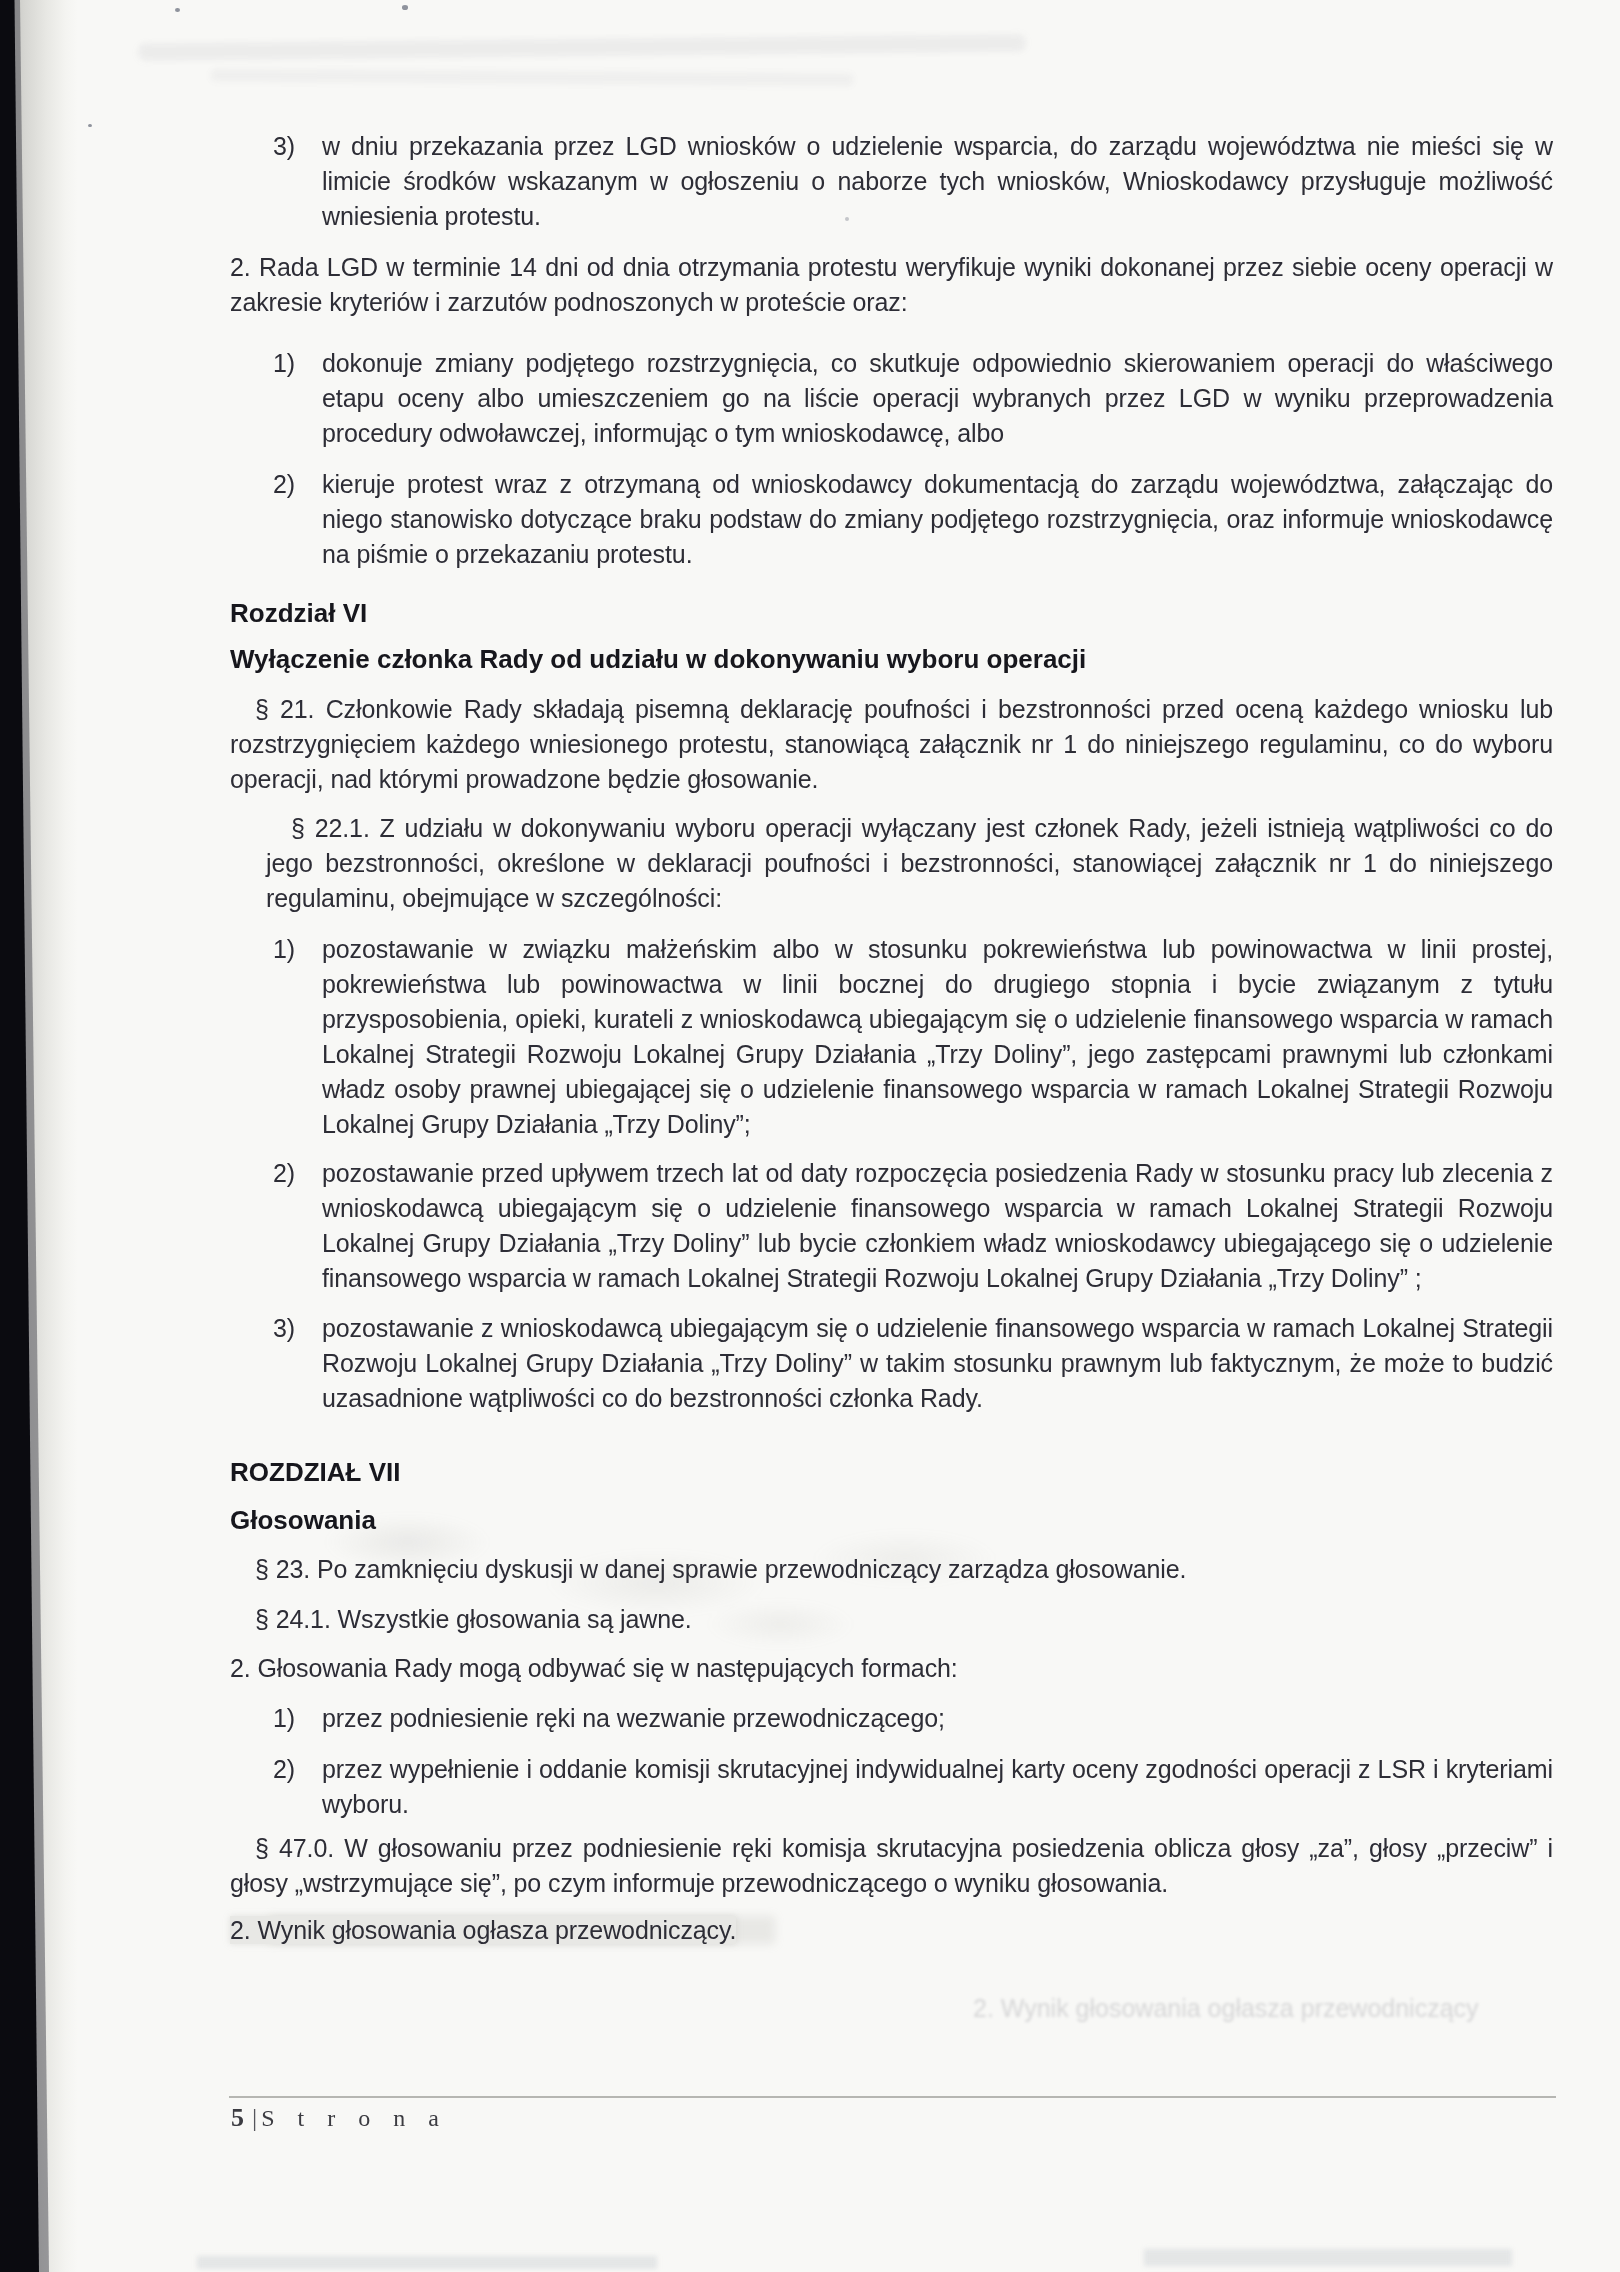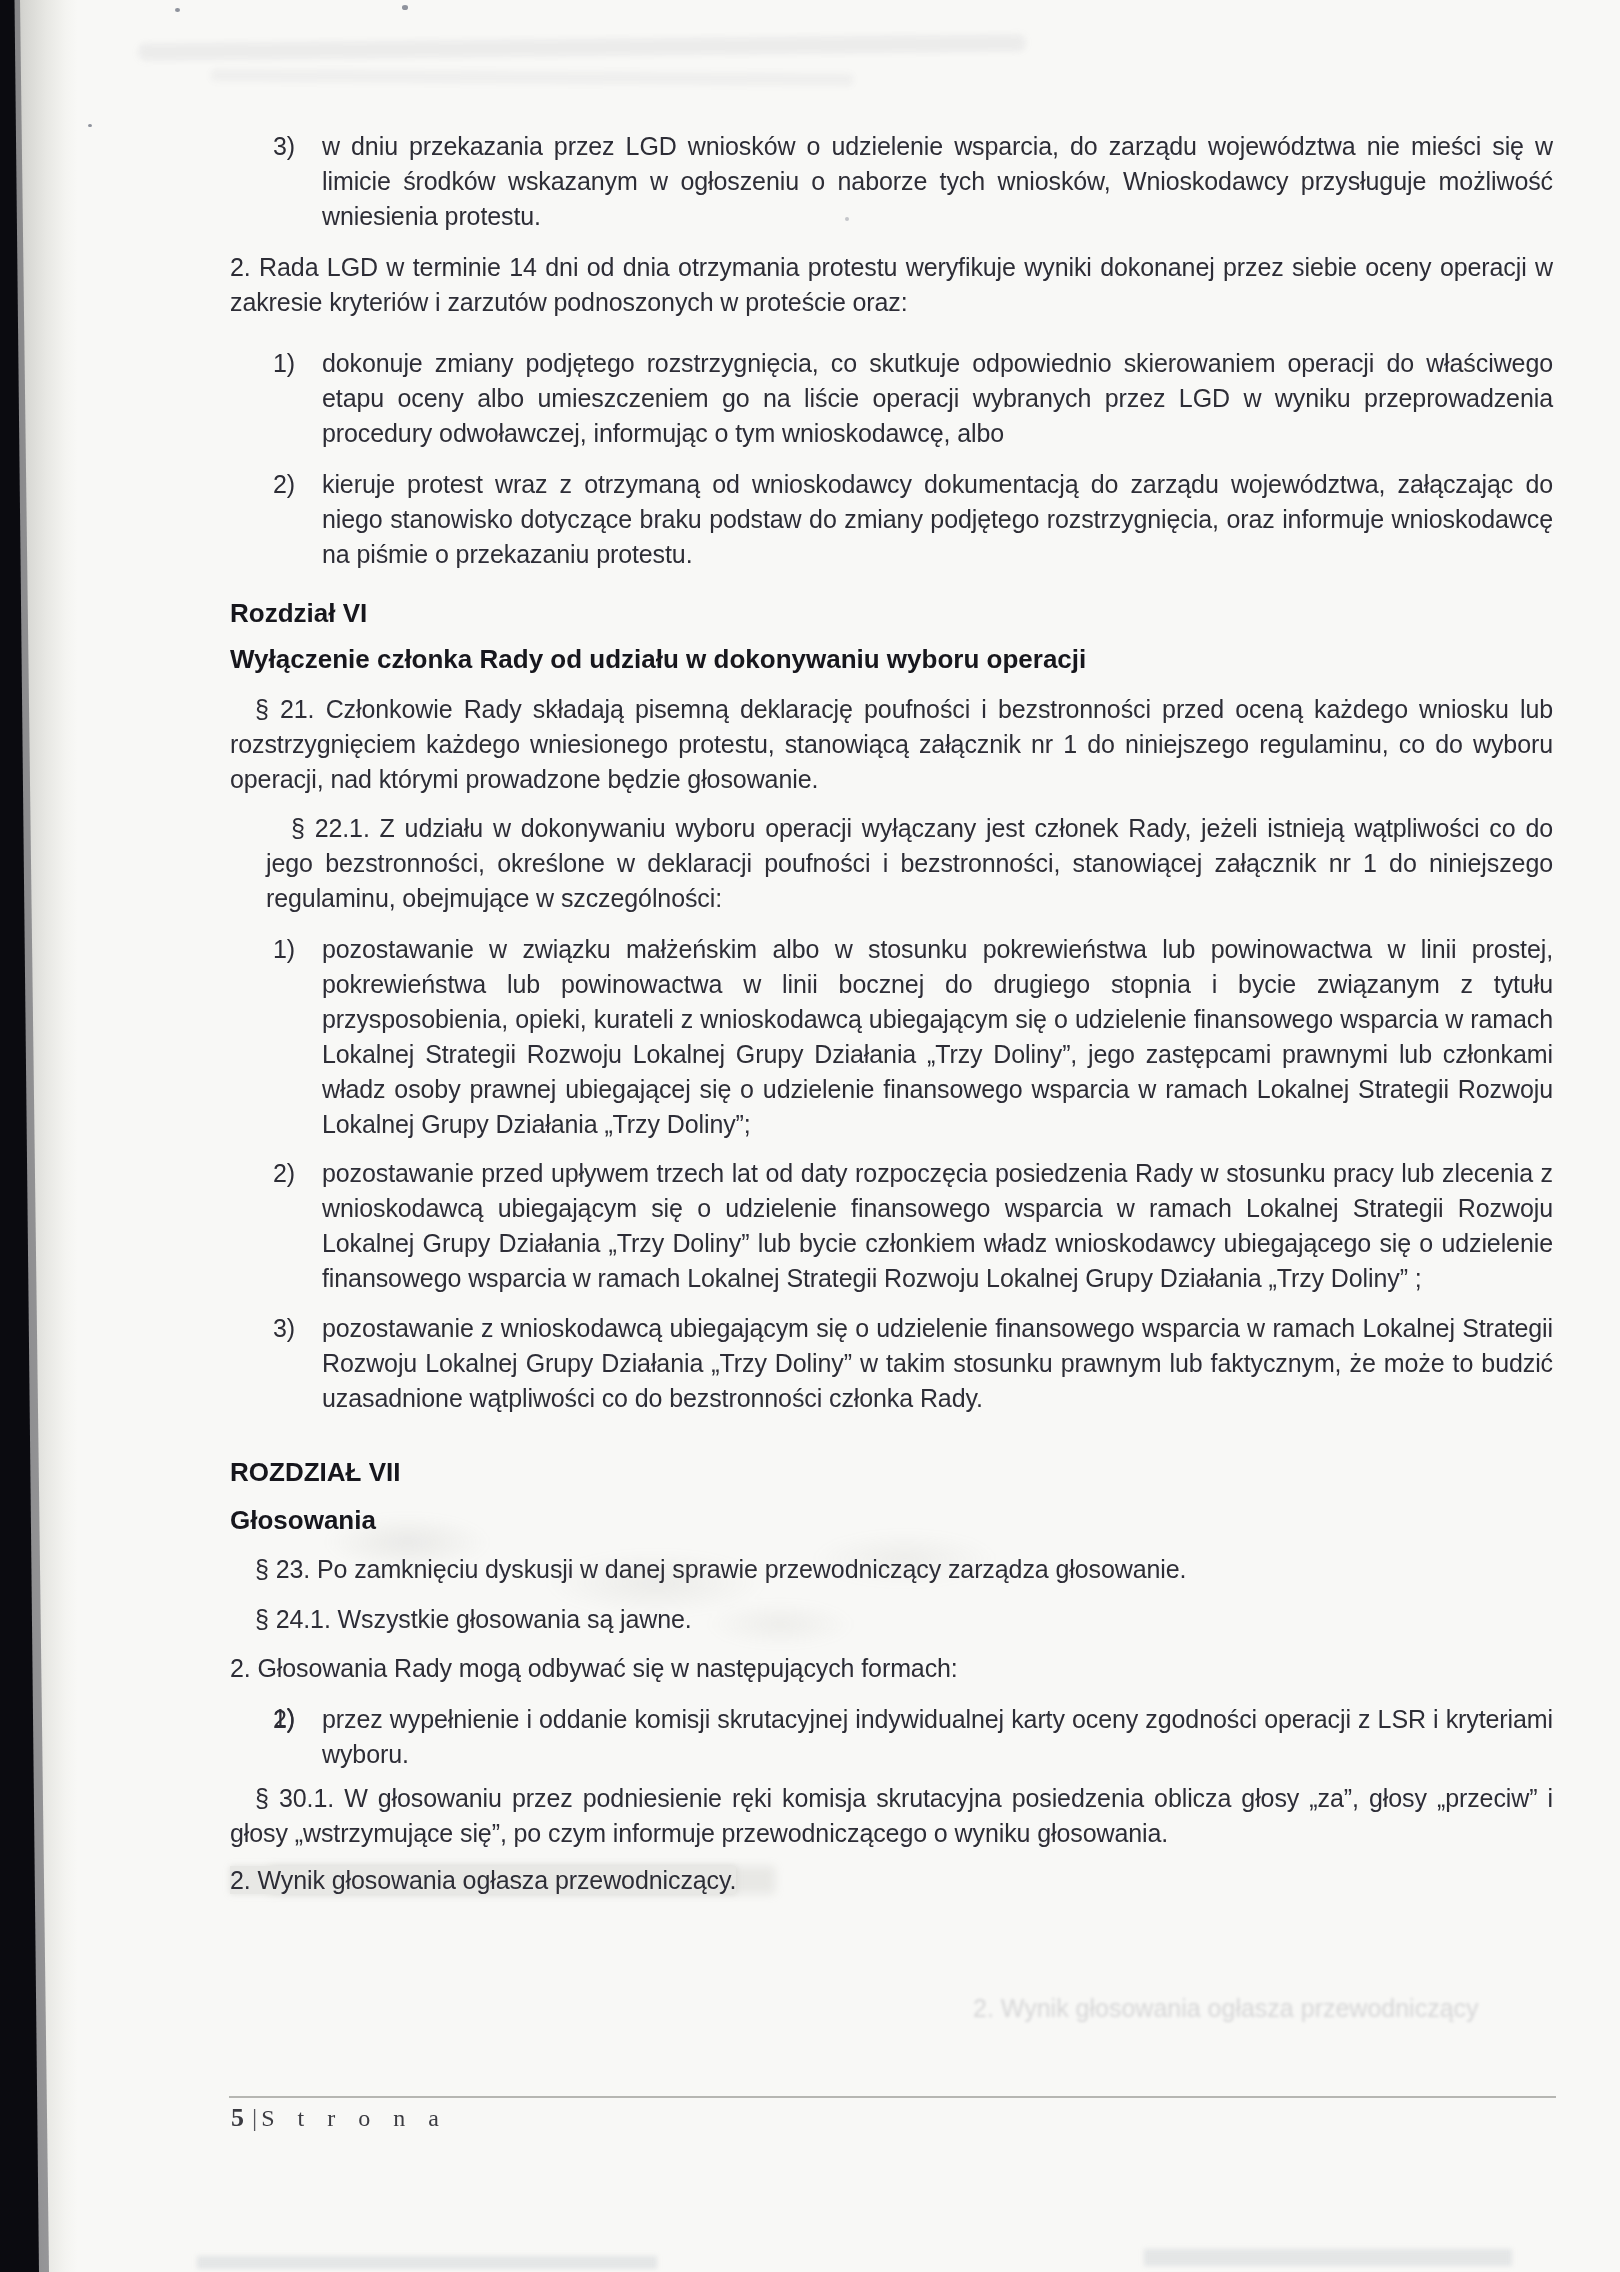--- a/index.html
+++ b/index.html
@@ -157,28 +157,29 @@
 
     <h2 class="ch7-title">ROZDZIAŁ VII</h2>
     <h3 class="ch7-sub">Głosowania</h3>
 
     <p class="p-indent">§ 23. Po zamknięciu dyskusji w danej sprawie przewodniczący zarządza głosowanie.</p>
     <p class="p-indent">§ 24.1. Wszystkie głosowania są jawne.</p>
     <p>2. Głosowania Rady mogą odbywać się w następujących formach:</p>
 
     <div class="li">
       <span class="num">1)</span>
+      <span>przez podniesienie ręki na wezwanie przewodniczącego;</span>
     </div>
 
     <div class="li g2">
       <span class="num">2)</span>
       <span>przez wypełnienie i oddanie komisji skrutacyjnej indywidualnej karty oceny zgodności operacji z LSR i kryteriami wyboru.</span>
     </div>
 
-    <p class="p-indent p25">§ 30.1. W głosowaniu przez podniesienie ręki komisja skrutacyjna posiedzenia oblicza głosy „za”, głosy „przeciw” i głosy „wstrzymujące się”, po czym informuje przewodniczącego o wyniku głosowania.</p>
+    <p class="p-indent p25">§ 47.0. W głosowaniu przez podniesienie ręki komisja skrutacyjna posiedzenia oblicza głosy „za”, głosy „przeciw” i głosy „wstrzymujące się”, po czym informuje przewodniczącego o wyniku głosowania.</p>
 
     <p class="wynik"><span class="smudged">2. Wynik głosowania ogłasza przewodniczący.</span></p>
 
   </div>
 
   <div class="ghost-line">2. Wynik głosowania ogłasza przewodniczący</div>
 
   <div class="footer-rule"></div>
   <div class="footer">
     <span class="pnum">5</span><span class="bar">|</span><span class="plabel">S t r o n a</span>

